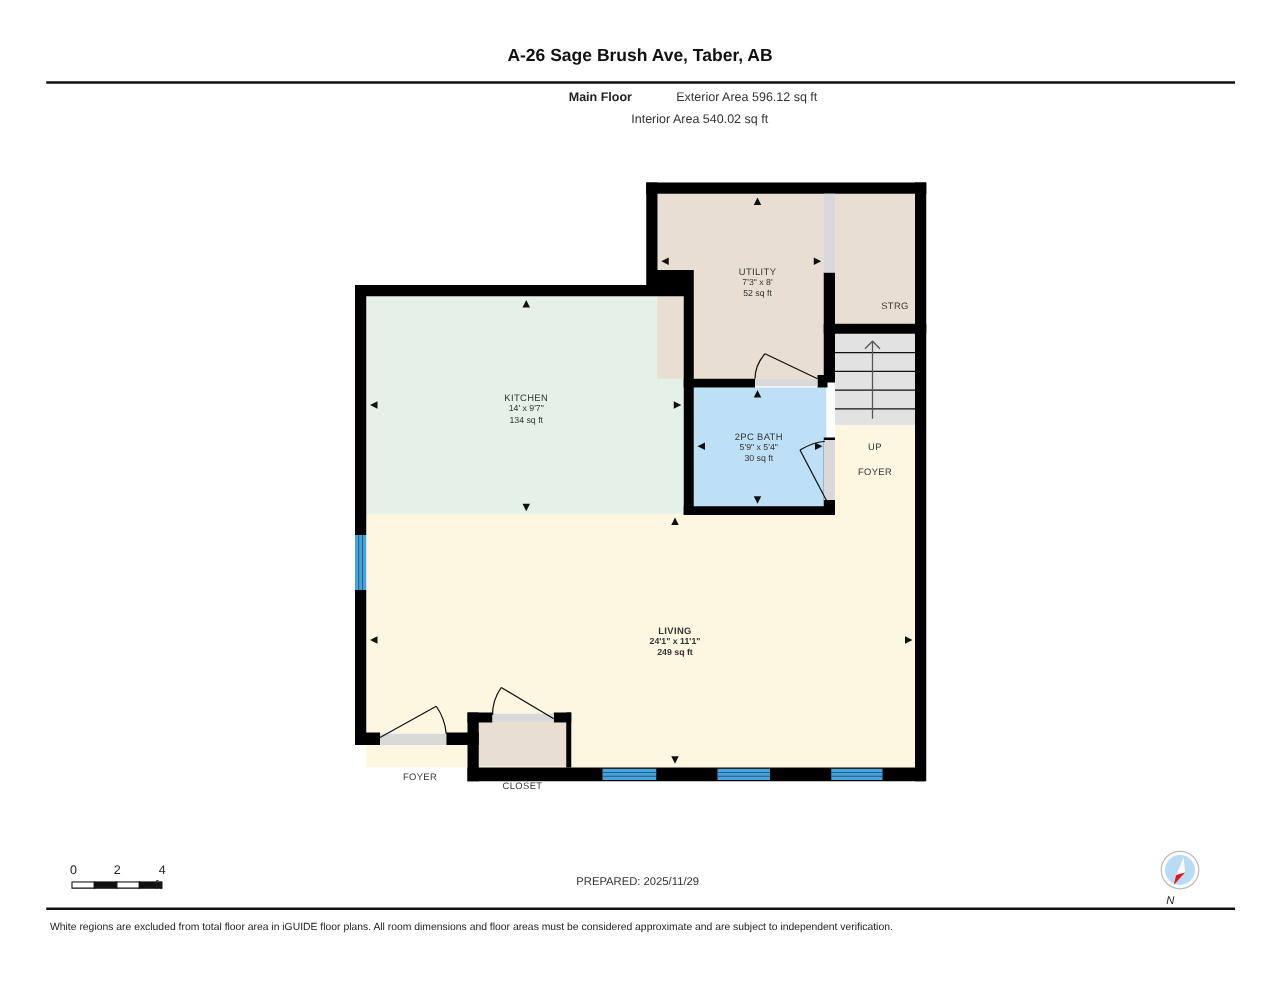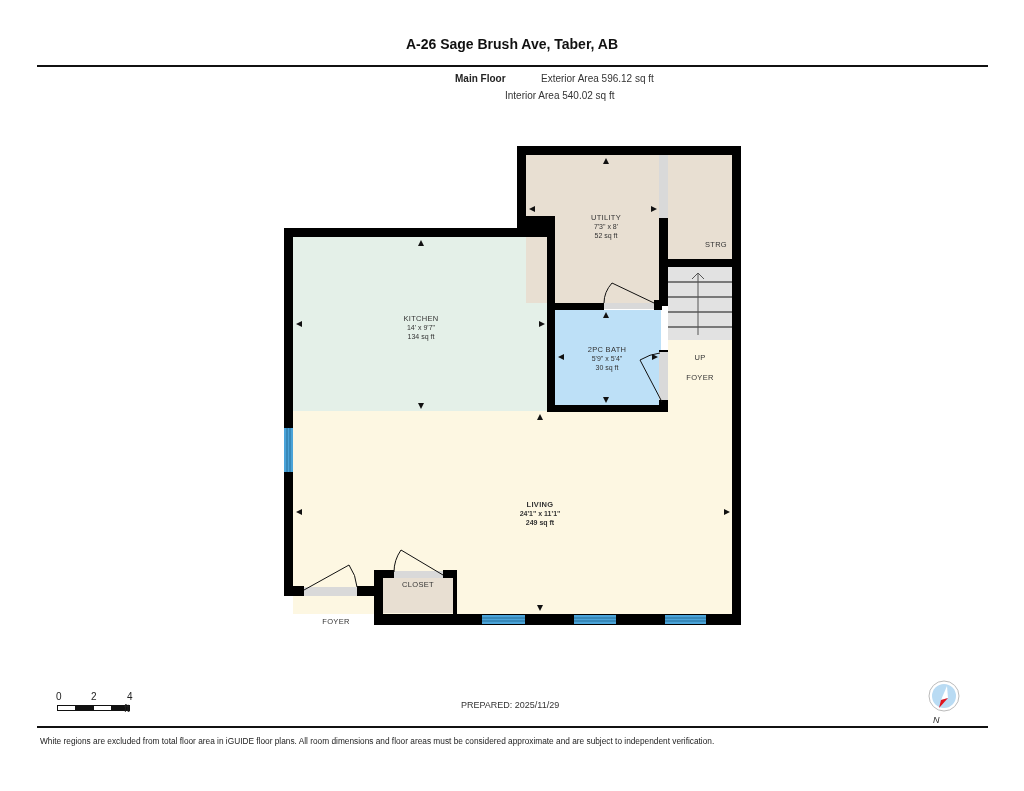--- a/index.html
+++ b/index.html
@@ -158,21 +158,21 @@
   <div class="nm">FOYER</div>
 </div>
 <div class="room-label" style="left:490px;top:500px;width:100px;font-weight:bold;">
   <div class="nm">LIVING</div>
   <div>24'1" x 11'1"</div>
   <div>249 sq ft</div>
 </div>
 <div class="room-label" style="left:306px;top:572px;width:60px;margin-top:45px;">
   <div class="nm">FOYER</div>
 </div>
-<div class="room-label" style="left:383px;top:580px;width:70px;">
+<div class="room-label" style="left:383px;top:624px;width:70px;">
   <div class="nm">CLOSET</div>
 </div>
 
 <div>
   <span class="scale-num" style="left:56px;top:691px;">0</span>
   <span class="scale-num" style="left:91px;top:691px;">2</span>
   <span class="scale-num" style="left:127px;top:691px;">4</span>
   <svg class="abs" style="left:57px;top:705px;" width="76" height="7">
     <rect x="0.5" y="0.5" width="18" height="5" fill="#fff" stroke="#111"></rect>
     <rect x="18.5" y="0.5" width="18" height="5" fill="#111" stroke="#111"></rect>

